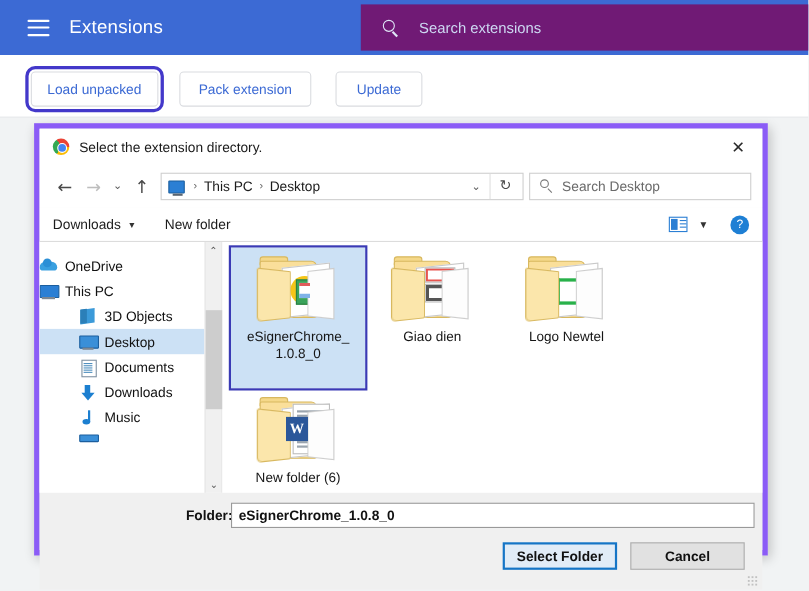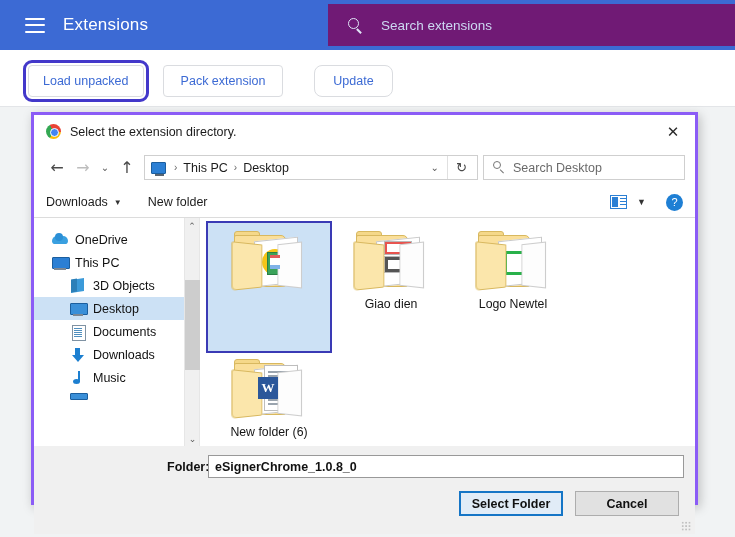--- a/index.html
+++ b/index.html
@@ -49,26 +49,26 @@
   }
   .tb-btn {
     position: absolute; height: 32px; background: #fff;
     border: 1px solid #dadce0; border-radius: 4px;
     color: #3c6ad4; font-size: 12.5px; display: flex; align-items: center;
     justify-content: center; cursor: pointer; padding: 0 14px;
   }
   .tb-btn.focused { outline: 3px solid #4338ca; outline-offset: 2px; }
   #btn-load   { left: 28px;  top: 65px; min-width: 110px; }
   #btn-pack   { left: 163px; top: 65px; min-width: 120px; }
-  #btn-update { left: 314px; top: 65px; min-width: 79px; border-radius: 8px; }
+  #btn-update { left: 305px; top: 65px; min-width: 79px; }
 
   
   .dialog {
     position: absolute; left: 31px; top: 112px; width: 667px; height: 393px;
-    background: #f0f0f0; border: 3px solid #8b5cf6;
+    background: #f0f0f0; border: 5px solid #8b5cf6;
     box-shadow: 2px 3px 10px rgba(0,0,0,.22);
     font-size: 12.5px; color: #111;
   }
   .dlg-title {
     height: 33px; display: flex; align-items: center; padding-left: 12px;
     background: #ffffff; position: relative;
   }
   .chrome-logo {
     width: 15px; height: 15px; border-radius: 50%; flex: none; margin-right: 9px;
     background:
@@ -146,21 +146,21 @@
   .dlg-body { display: flex; height: 228px; background: #fff; }
 
   .tree {
     width: 150px; background: #fff; padding-top: 10px; position: relative; overflow: hidden;
   }
   .tree-row {
     height: 23px; display: flex; align-items: center; font-size: 12.5px; color: #111; cursor: pointer;
   }
   .tree-row.selected { background: #cce1f5; }
   .tree-row .ico { width: 16px; height: 16px; margin-right: 7px; flex: none; position: relative; }
-  .lvl1 { padding-left: 18px; }
+  .lvl1 { }
   .lvl2 { padding-left: 36px; }
 
   .ico-onedrive { }
   .ico-onedrive::before{
     content:""; position:absolute; left:0; top:4px; width:16px; height:8px; background:#3aa0e0;
     border-radius: 8px 8px 5px 5px;
   }
   .ico-onedrive::after{
     content:""; position:absolute; left:3px; top:1px; width:8px; height:8px; background:#2b8fd6; border-radius:50%;
   }
@@ -408,20 +408,24 @@
 
         <div class="file-item selected">
           <div class="folder">
             <div class="tab"></div>
               <div class="back"></div>
               <div class="sheet"></div>
             <div class="glyph g-esigner"></div>
             <div class="front"></div>
               <div class="flap"></div>
           </div>
+          <div class="file-label">
+            <div>eSignerChrome_</div>
+            <div>1.0.8_0</div>
+          </div>
         </div>
 
         <div class="file-item">
           <div class="folder">
             <div class="tab"></div>
               <div class="back"></div>
               <div class="sheet"></div>
             <div class="glyph g-giao"></div>
             <div class="front"></div>
               <div class="flap"></div>

